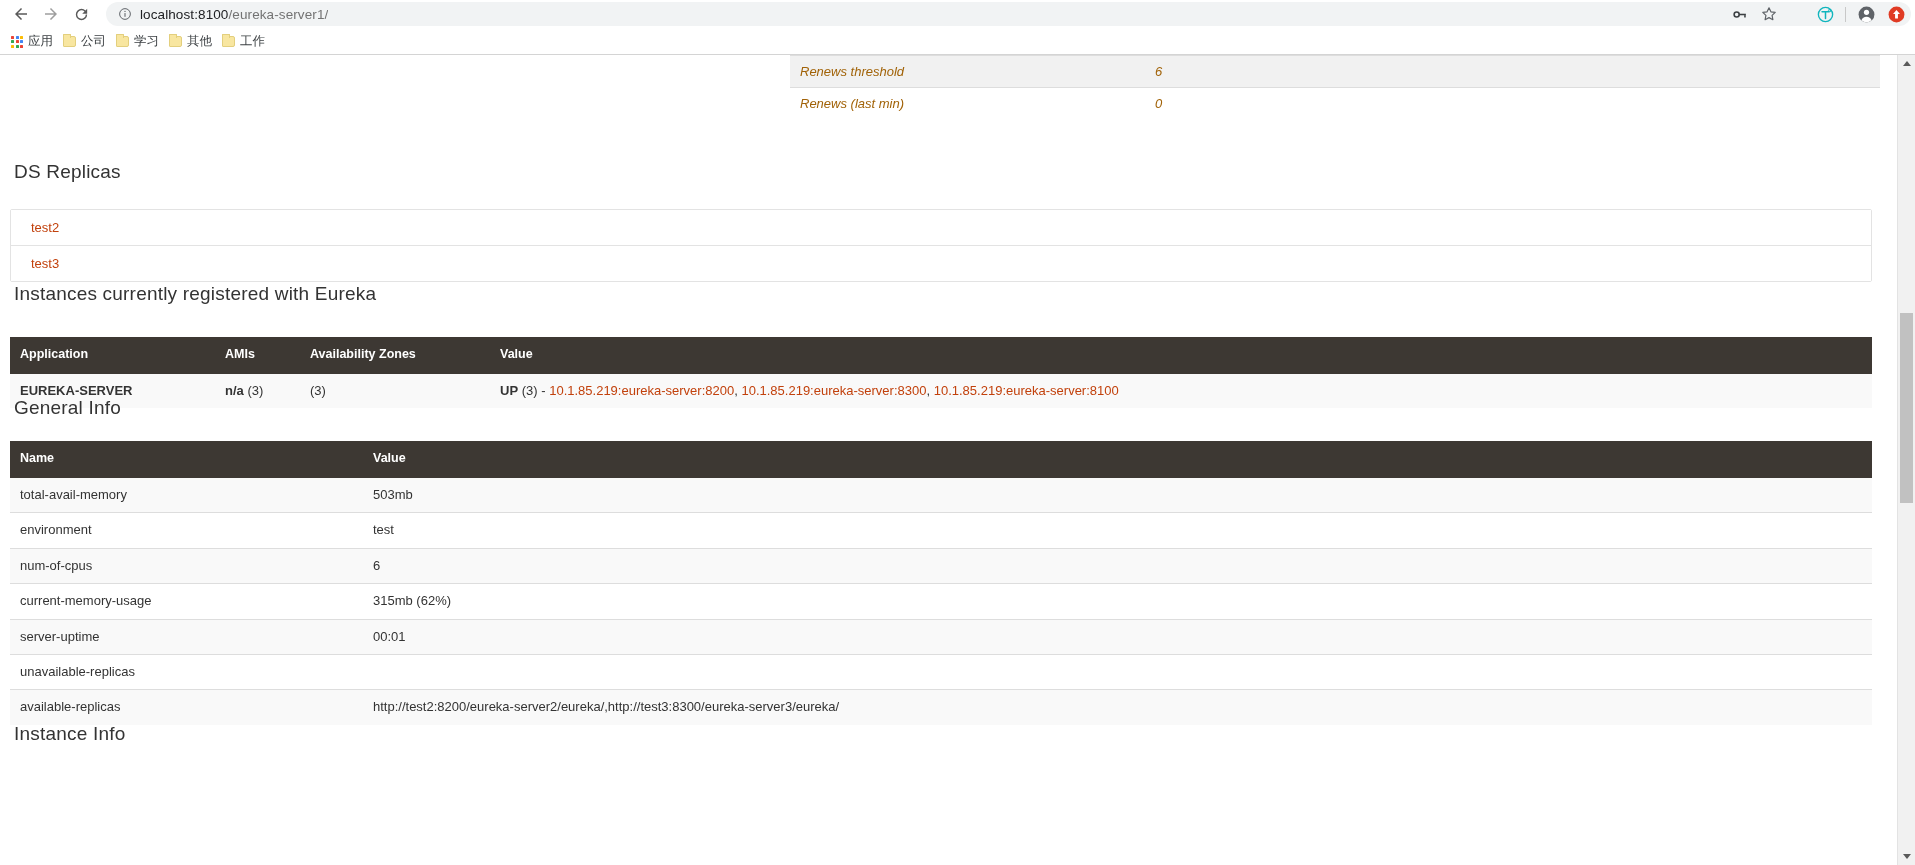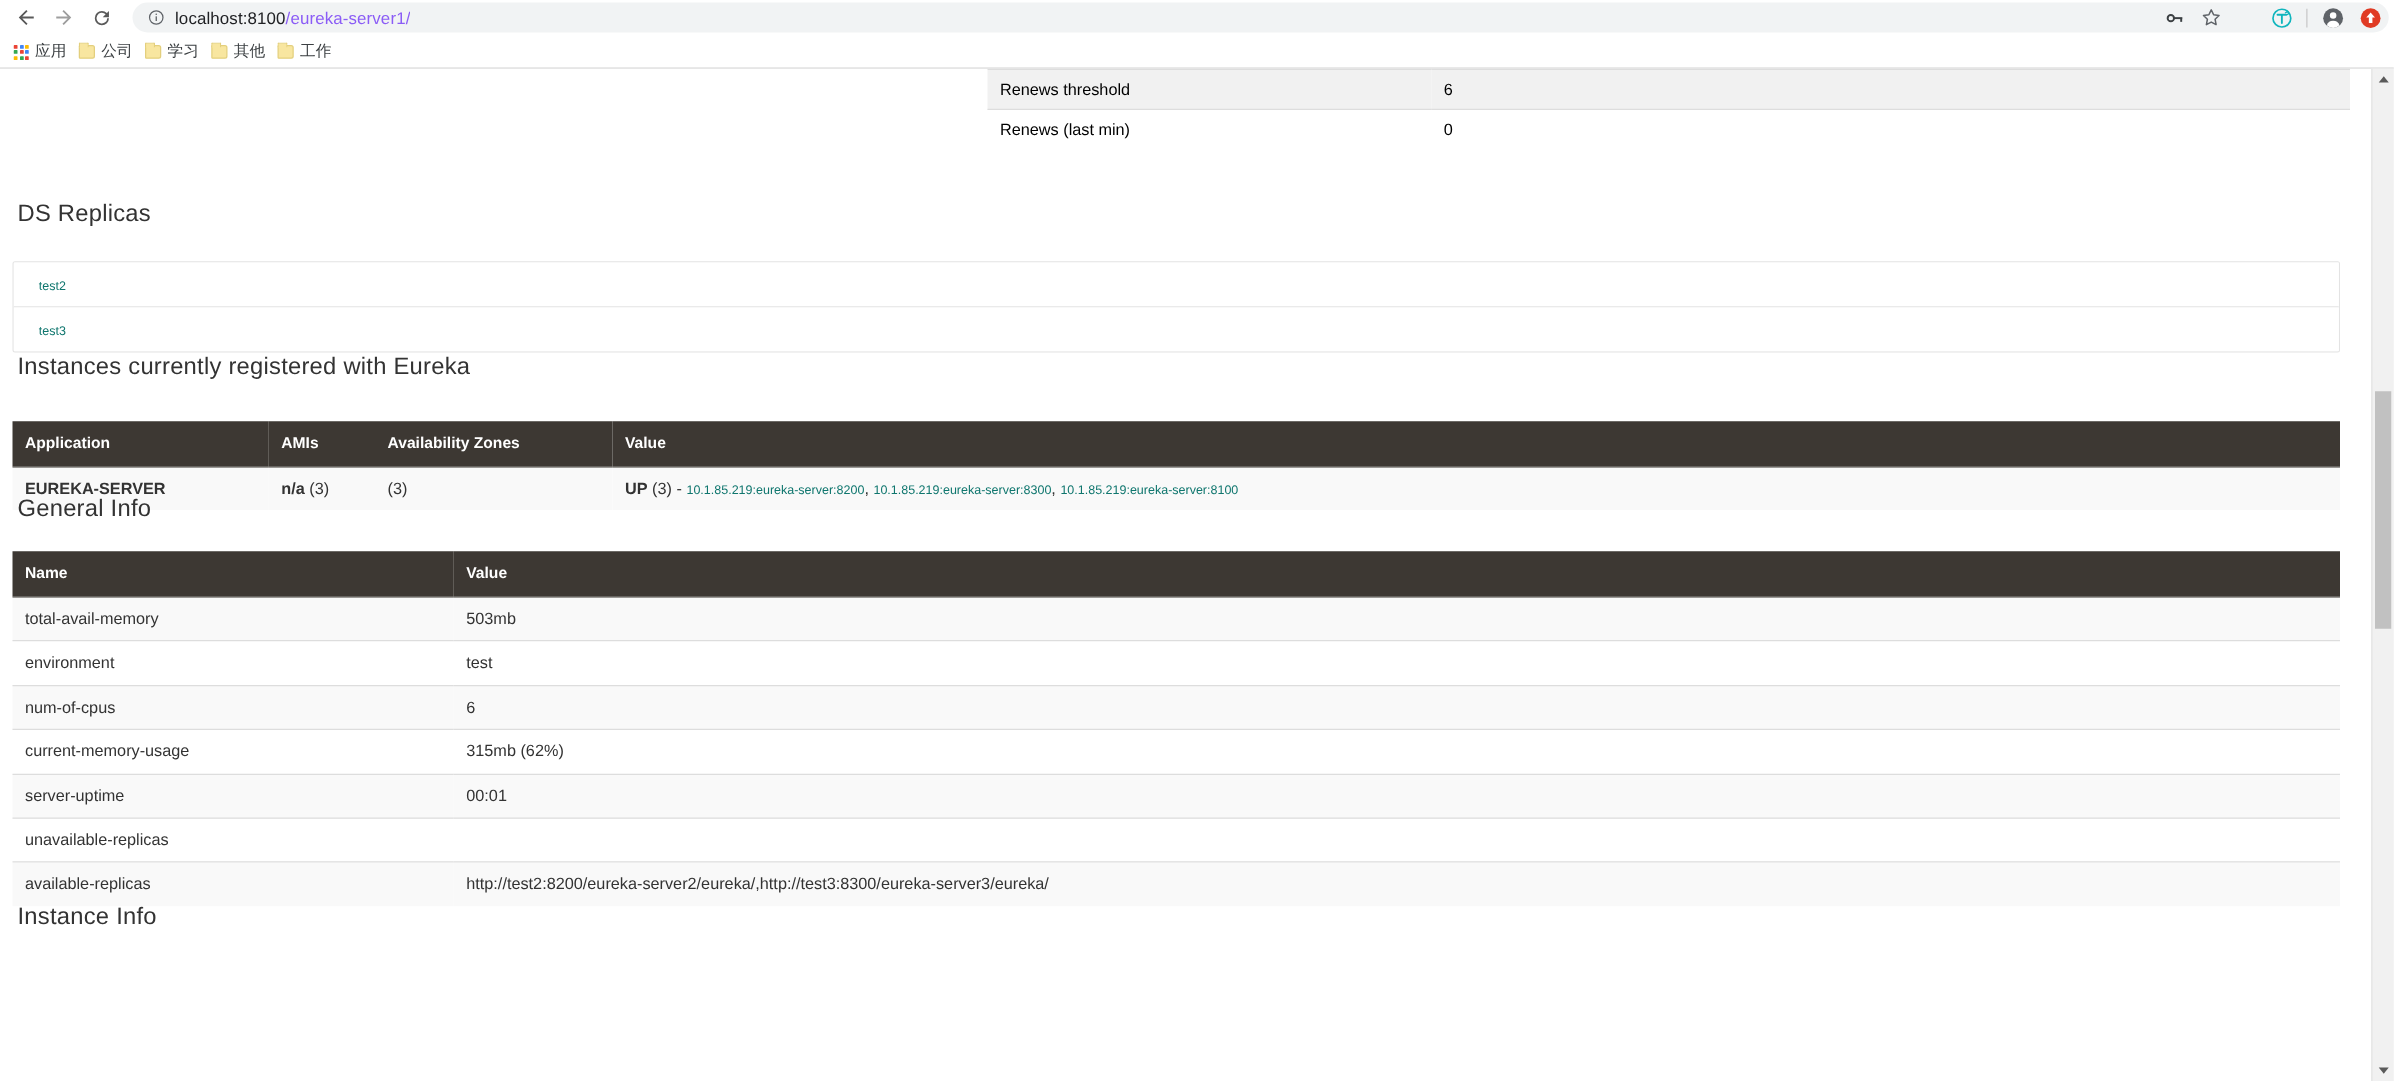--- a/index.html
+++ b/index.html
@@ -50,21 +50,21 @@
     display: flex; align-items: center; justify-content: center;
   }
   #url-text {
     font-size: 13.5px;
     color: #202124;
     white-space: nowrap;
     overflow: hidden;
     letter-spacing: .1px;
   }
   #url-text .url-host { color: #202124; }
-  #url-text .url-rest { color: #8b5cf6; }
+  #url-text .url-rest { color: #737373; }
 
   #omnibox-actions {
     position: absolute; right: 131px; top: 0;
     height: 28px; display: flex; align-items: center;
   }
   .omni-act {
     width: 30px; height: 24px;
     display: flex; align-items: center; justify-content: center;
   }
   #toolbar-right {
@@ -189,21 +189,21 @@
   }
   .ek-table tbody tr:nth-child(odd) { background: #f9f9f9; }
   .ek-table tbody tr:nth-child(even) { background: #ffffff; }
 
   
   #top-partial-table-wrap {
     position: absolute;
     top: 0; left: 790px;
     width: 1090px;
   }
-  #top-partial-table { width: 100%; border-collapse: collapse; font-size: 13px; color: #000000; }
+  #top-partial-table { width: 100%; border-collapse: collapse; font-size: 13px; color: #a16207; font-style: italic; }
   #top-partial-table td {
     padding: 8px 10px;
     border-top: 1px solid #dddddd;
     text-align: left;
   }
   #top-partial-table tr:first-child td { border-top: 1px solid #dddddd; }
   .tp-name { width: 355px; }
   #top-partial-table tr.row-shaded { background: #f1f1f1; }
   #top-partial-table tr.row-plain { background: #ffffff; }
 
@@ -222,23 +222,23 @@
     border-radius: 2px;
   }
   .ek-list li {
     padding: 10px 20px;
     background: #ffffff;
     border-bottom: 1px solid #e3e3e3;
     font-size: 13px;
   }
   .ek-list li:last-child { border-bottom: none; }
   a.ek-link {
-    color: #0f766e;
+    color: #c2410c;
     text-decoration: none;
-    font-size: 10px;
+    font-size: 13px;
   }
   .status-cell .sep { color: #333333; }
 </style>
 </head>
 <body>
 
 <div id="browser-chrome">
 
   <div id="nav-bar">
 

